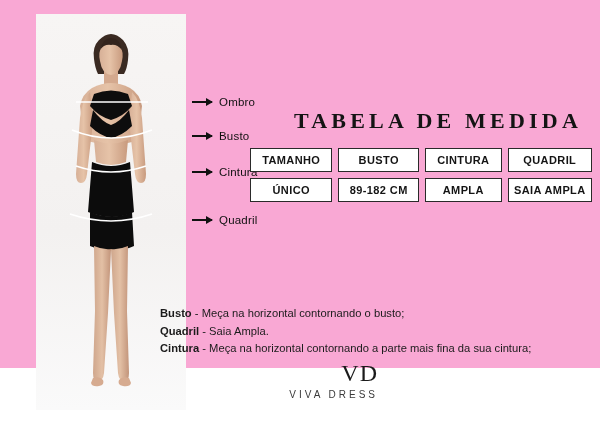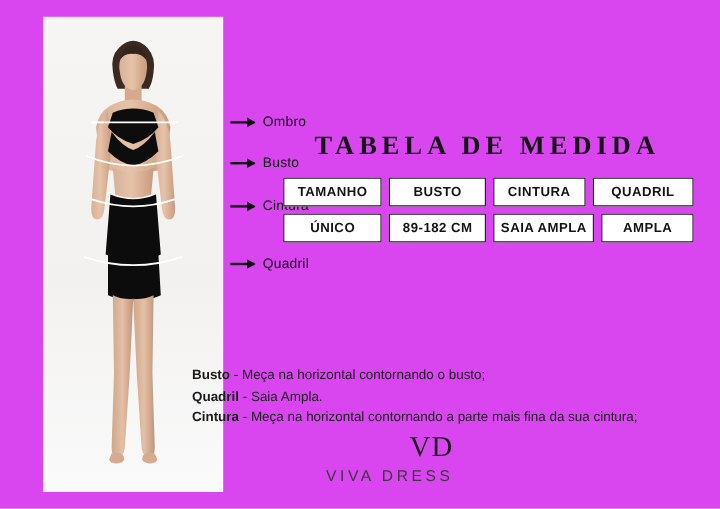--- a/index.html
+++ b/index.html
@@ -10,22 +10,22 @@
     width: 600px;
     height: 424px;
     background: #ffffff;
     font-family: "Liberation Sans", sans-serif;
     overflow: hidden;
     position: relative;
   }
   .page {
     position: relative;
     width: 600px;
-    height: 424px;
-    background: #d946ef;
+    height: 368px;
+    background: #f9a8d4;
   }
 
   
   .model-pane {
     position: absolute;
     left: 36px;
     top: 14px;
     width: 150px;
     height: 396px;
   }
@@ -72,31 +72,31 @@
     letter-spacing: .2px;
     white-space: nowrap;
   }
 
   
   .title {
     position: absolute;
     left: 262px;
     top: 108px;
     width: 320px;
-    text-align: left;
+    text-align: right;
     font-size: 22px;
     letter-spacing: 4.2px;
     color: #141414;
     font-family: "Liberation Serif", serif;
     font-weight: 700;
   }
 
   .table-wrap {
     position: absolute;
-    left: 236px;
+    left: 250px;
     top: 148px;
     width: 342px;
   }
   .row {
     display: flex;
     gap: 6px;
     margin-bottom: 6px;
   }
   .cell {
     border: 1px solid #2a2a2a;
@@ -141,21 +141,21 @@
   }
   .logo .mark {
     font-family: "Liberation Serif", serif;
     font-size: 24px;
     letter-spacing: 1px;
     color: #1b1b1b;
     line-height: 26px;
   }
   .logo .name {
     margin-top: 3px;
-    font-size: 13px;
+    font-size: 10px;
     letter-spacing: 3px;
     color: #3a3a3a;
   }
 </style>
 </head>
 <body>
 
 <div class="page">
 
   <div class="model-pane">
@@ -230,22 +230,22 @@
   <div class="table-wrap">
     <div class="row head">
       <div class="cell c1">TAMANHO</div>
       <div class="cell c2">BUSTO</div>
       <div class="cell c3">CINTURA</div>
       <div class="cell c4">QUADRIL</div>
     </div>
     <div class="row">
       <div class="cell c1">ÚNICO</div>
       <div class="cell c2">89-182 CM</div>
+      <div class="cell c3">AMPLA</div>
       <div class="cell c4">SAIA AMPLA</div>
-      <div class="cell c3">AMPLA</div>
     </div>
   </div>
 
   <div class="notes">
     <div class="line">
       <b>Busto</b><span> - Meça na horizontal contornando o busto;</span>
     </div>
     <div class="line">
       <b>Quadril</b><span> - Saia Ampla.</span>
     </div>

